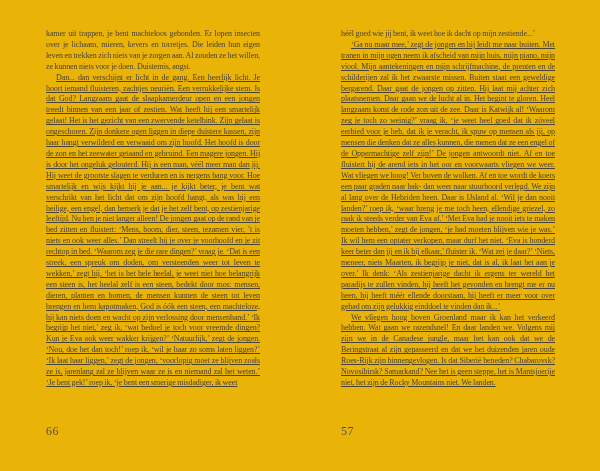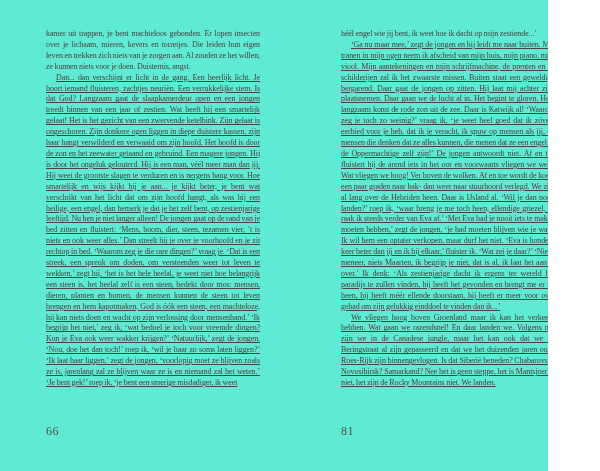--- a/index.html
+++ b/index.html
@@ -2,23 +2,23 @@
 <html lang="nl"><head>
 <meta charset="utf-8">
 <style>
   html, body {
     margin: 0;
     padding: 0;
     background: #ffffff;
   }
   .spread {
     position: relative;
-    width: 548px;
+    width: 600px;
     height: 471px;
-    background: #5eead4;
+    background: #eab308;
     overflow: hidden;
     font-family: "Liberation Serif", "DejaVu Serif", serif;
   }
   .page {
     position: absolute;
     top: 29px;
     width: 214px;
   }
   .page--left  { left: 46px; }
   .page--right { left: 341px; }
@@ -52,20 +52,20 @@
 <div class="spread">
 
   <div class="page page--left">
     <p>kamer uit trappen, je bent machteloos gebonden. Er lopen insecten over je lichaam, mieren, kevers en torretjes. Die leiden hun eigen leven en trekken zich niets van je zorgen aan. Al zouden ze het willen, ze kunnen niets voor je doen. Duisternis, angst.</p>
     <p class="indent">Dan... dan verschijnt er licht in de gang. Een heerlijk licht. Je hoort iemand fluisteren, zachtjes neuriën. Een verrukkelijke stem. Is dat God? Langzaam gaat de slaapkamerdeur open en een jongen treedt binnen van een jaar of zestien. Wat heeft hij een smartelijk gelaat! Het is het gezicht van een zwervende ketelbink. Zijn gelaat is ongeschoren. Zijn donkere ogen liggen in diepe duistere kassen, zijn haar hangt verwilderd en verwaaid om zijn hoofd. Het hoofd is door de zon en het zeewater getaand en gebruind. Een magere jongen. Hij is door het ongeluk gelouterd. Hij is een man, véél meer man dan jij. Hij weet de grootste slagen te verduren en is nergens bang voor. Hoe smartelijk en wijs kijkt hij je aan... je kijkt beter, je bent wat verschrikt van het licht dat om zijn hoofd hangt, als was hij een heilige, een engel, dan bemerk je dat je het zelf bent, op zestienjarige leeftijd. Nu ben je niet langer alleen! De jongen gaat op de rand van je bed zitten en fluistert: ‘Mens, boom, dier, steen, tezamen vier, ’t is niets en ook weer alles.’ Dan streelt hij je over je voorhoofd en je zit rechtop in bed. ‘Waarom zeg je die rare dingen?’ vraag je. ‘Dat is een streek, een spreuk om doden, om versteenden weer tot leven te wekken,’ zegt hij, ‘het is het hele heelal, je weet niet hoe belangrijk een steen is, het heelal zelf is een steen, bedekt door mos: mensen, dieren, planten en bomen, de mensen kunnen de steen tot leven brengen en hem kapotmaken, God is óók een steen, een machteloze, hij kan niets doen en wacht op zijn verlossing door mensenhand.’ ‘Ik begrijp het niet,’ zeg ik, ‘wat bedoel je toch voor vreemde dingen? Kun je Eva ook weer wakker krijgen?’ ‘Natuurlijk,’ zegt de jongen. ‘Nou, doe het dan toch!’ roep ik, ‘wil je haar zo soms laten liggen?’ ‘Ik laat haar liggen,’ zegt de jongen, ‘voorlopig moet ze blijven zoals ze is, jarenlang zal ze blijven waar ze is en niemand zal het weten.’ ‘Je bent gek!’ roep ik, ‘je bent een smerige misdadiger, ik weet</p>
   </div>
 
   <div class="page-number page-number--left">66</div>
 
   <div class="page page--right">
-    <p>héél engel wie jij bent, ik weet hoe ik dacht op mijn zestiende...’</p>
+    <p>héél goed wie jij bent, ik weet hoe ik dacht op mijn zestiende...’</p>
     <p class="indent">‘Ga nu maar mee,’ zegt de jongen en hij leidt me naar buiten. Met tranen in mijn ogen neem ik afscheid van mijn huis, mijn piano, mijn viool. Mijn aantekeningen en mijn schrijfmachine, de prenten en de schilderijen zal ik het zwaarste missen. Buiten staat een geweldige bergarend. Daar gaat de jongen op zitten. Hij laat mij achter zich plaatsnemen. Daar gaan we de lucht al in. Het begint te gloren. Heel langzaam komt de rode zon uit de zee. Daar is Katwijk al! ‘Waarom zeg je toch zo weinig?’ vraag ik, ‘je weet heel goed dat ik zóveel eerbied voor je heb, dat ik je veracht, ik spuw op mensen als jij, op mensen die denken dat ze alles kunnen, die menen dat ze een engel of de Oppermachtige zelf zijn!’ De jongen antwoordt niet. Af en toe fluistert hij de arend iets in het oor en voorwaarts vliegen we weer. Wat vliegen we hoog! Ver boven de wolken. Af en toe wordt de koers een paar graden naar bak- dan weer naar stuurboord verlegd. We zijn al lang over de Hebriden heen. Daar is IJsland al. ‘Wil je dan nooit landen?’ roep ik, ‘waar breng je me toch heen, ellendige griezel, zo raak ik steeds verder van Eva af.’ ‘Met Eva had je nooit iets te maken moeten hebben,’ zegt de jongen, ‘je had moeten blijven wie je was.’ Ik wil hem een optater verkopen, maar durf het niet. ‘Eva is honderd keer beter dan jij en ik bij elkaar,’ fluister ik. ‘Wat zei je daar?’ ‘Niets, meneer, niets Maarten, ik begrijp je niet, dat is al, ik laat het aan je over.’ Ik denk: ‘Als zestienjarige dacht ik ergens ter wereld het paradijs te zullen vinden, hij heeft het gevonden en brengt me er nu heen, hij heeft méér ellende doorstaan, hij heeft er meer voor over gehad om zijn gelukkig einddoel te vinden dan ik...’</p>
     <p class="indent">We vliegen hoog boven Groenland maar ik kan het verkeerd hebben. Wat gaan we razendsnel! En daar landen we. Volgens mij zijn we in de Canadese jungle, maar het kan ook dat we de Beringstraat al zijn gepasseerd en dat we het duizenden jaren oude Roes-Rijk zijn binnengevlogen. Is dat Siberië beneden? Chabarovsk? Novosibirsk? Samarkand? Nee het is geen steppe, het is Mantsjoerije niet, het zijn de Rocky Mountains niet. We landen.</p>
   </div>
 
-  <div class="page-number page-number--right">81</div>
+  <div class="page-number page-number--right">57</div>
 
 </div>
 
 </body></html>

